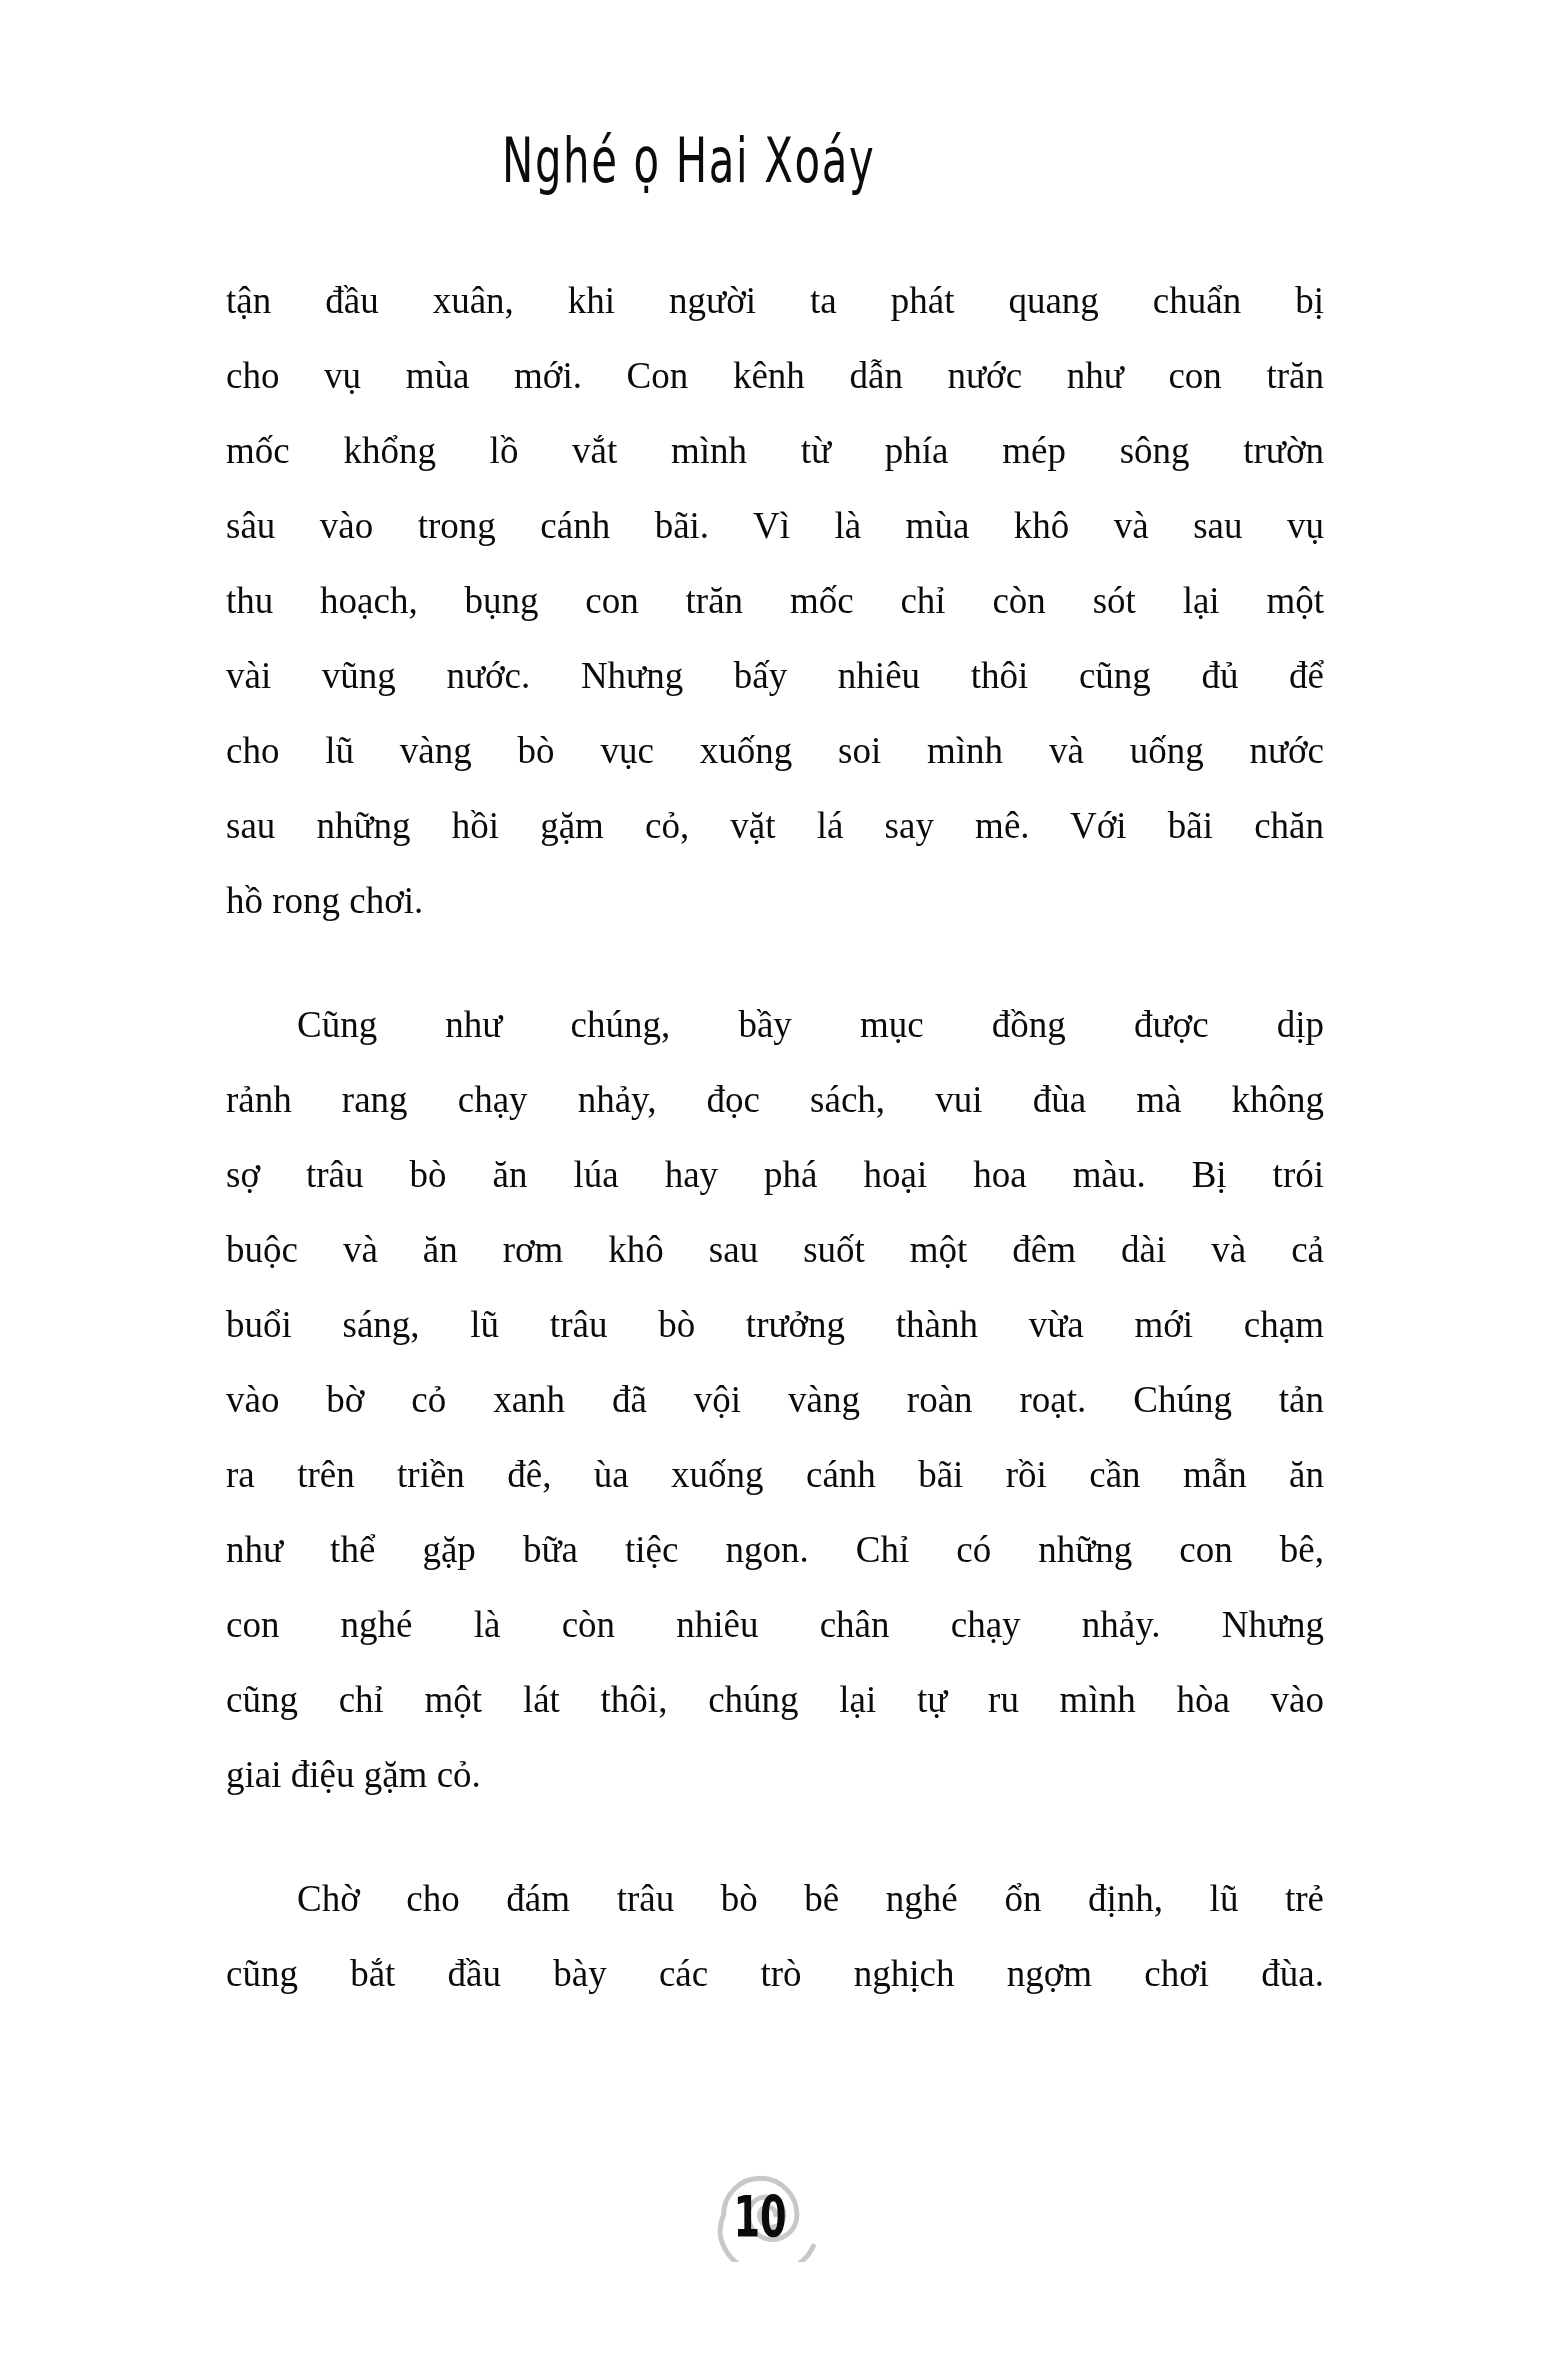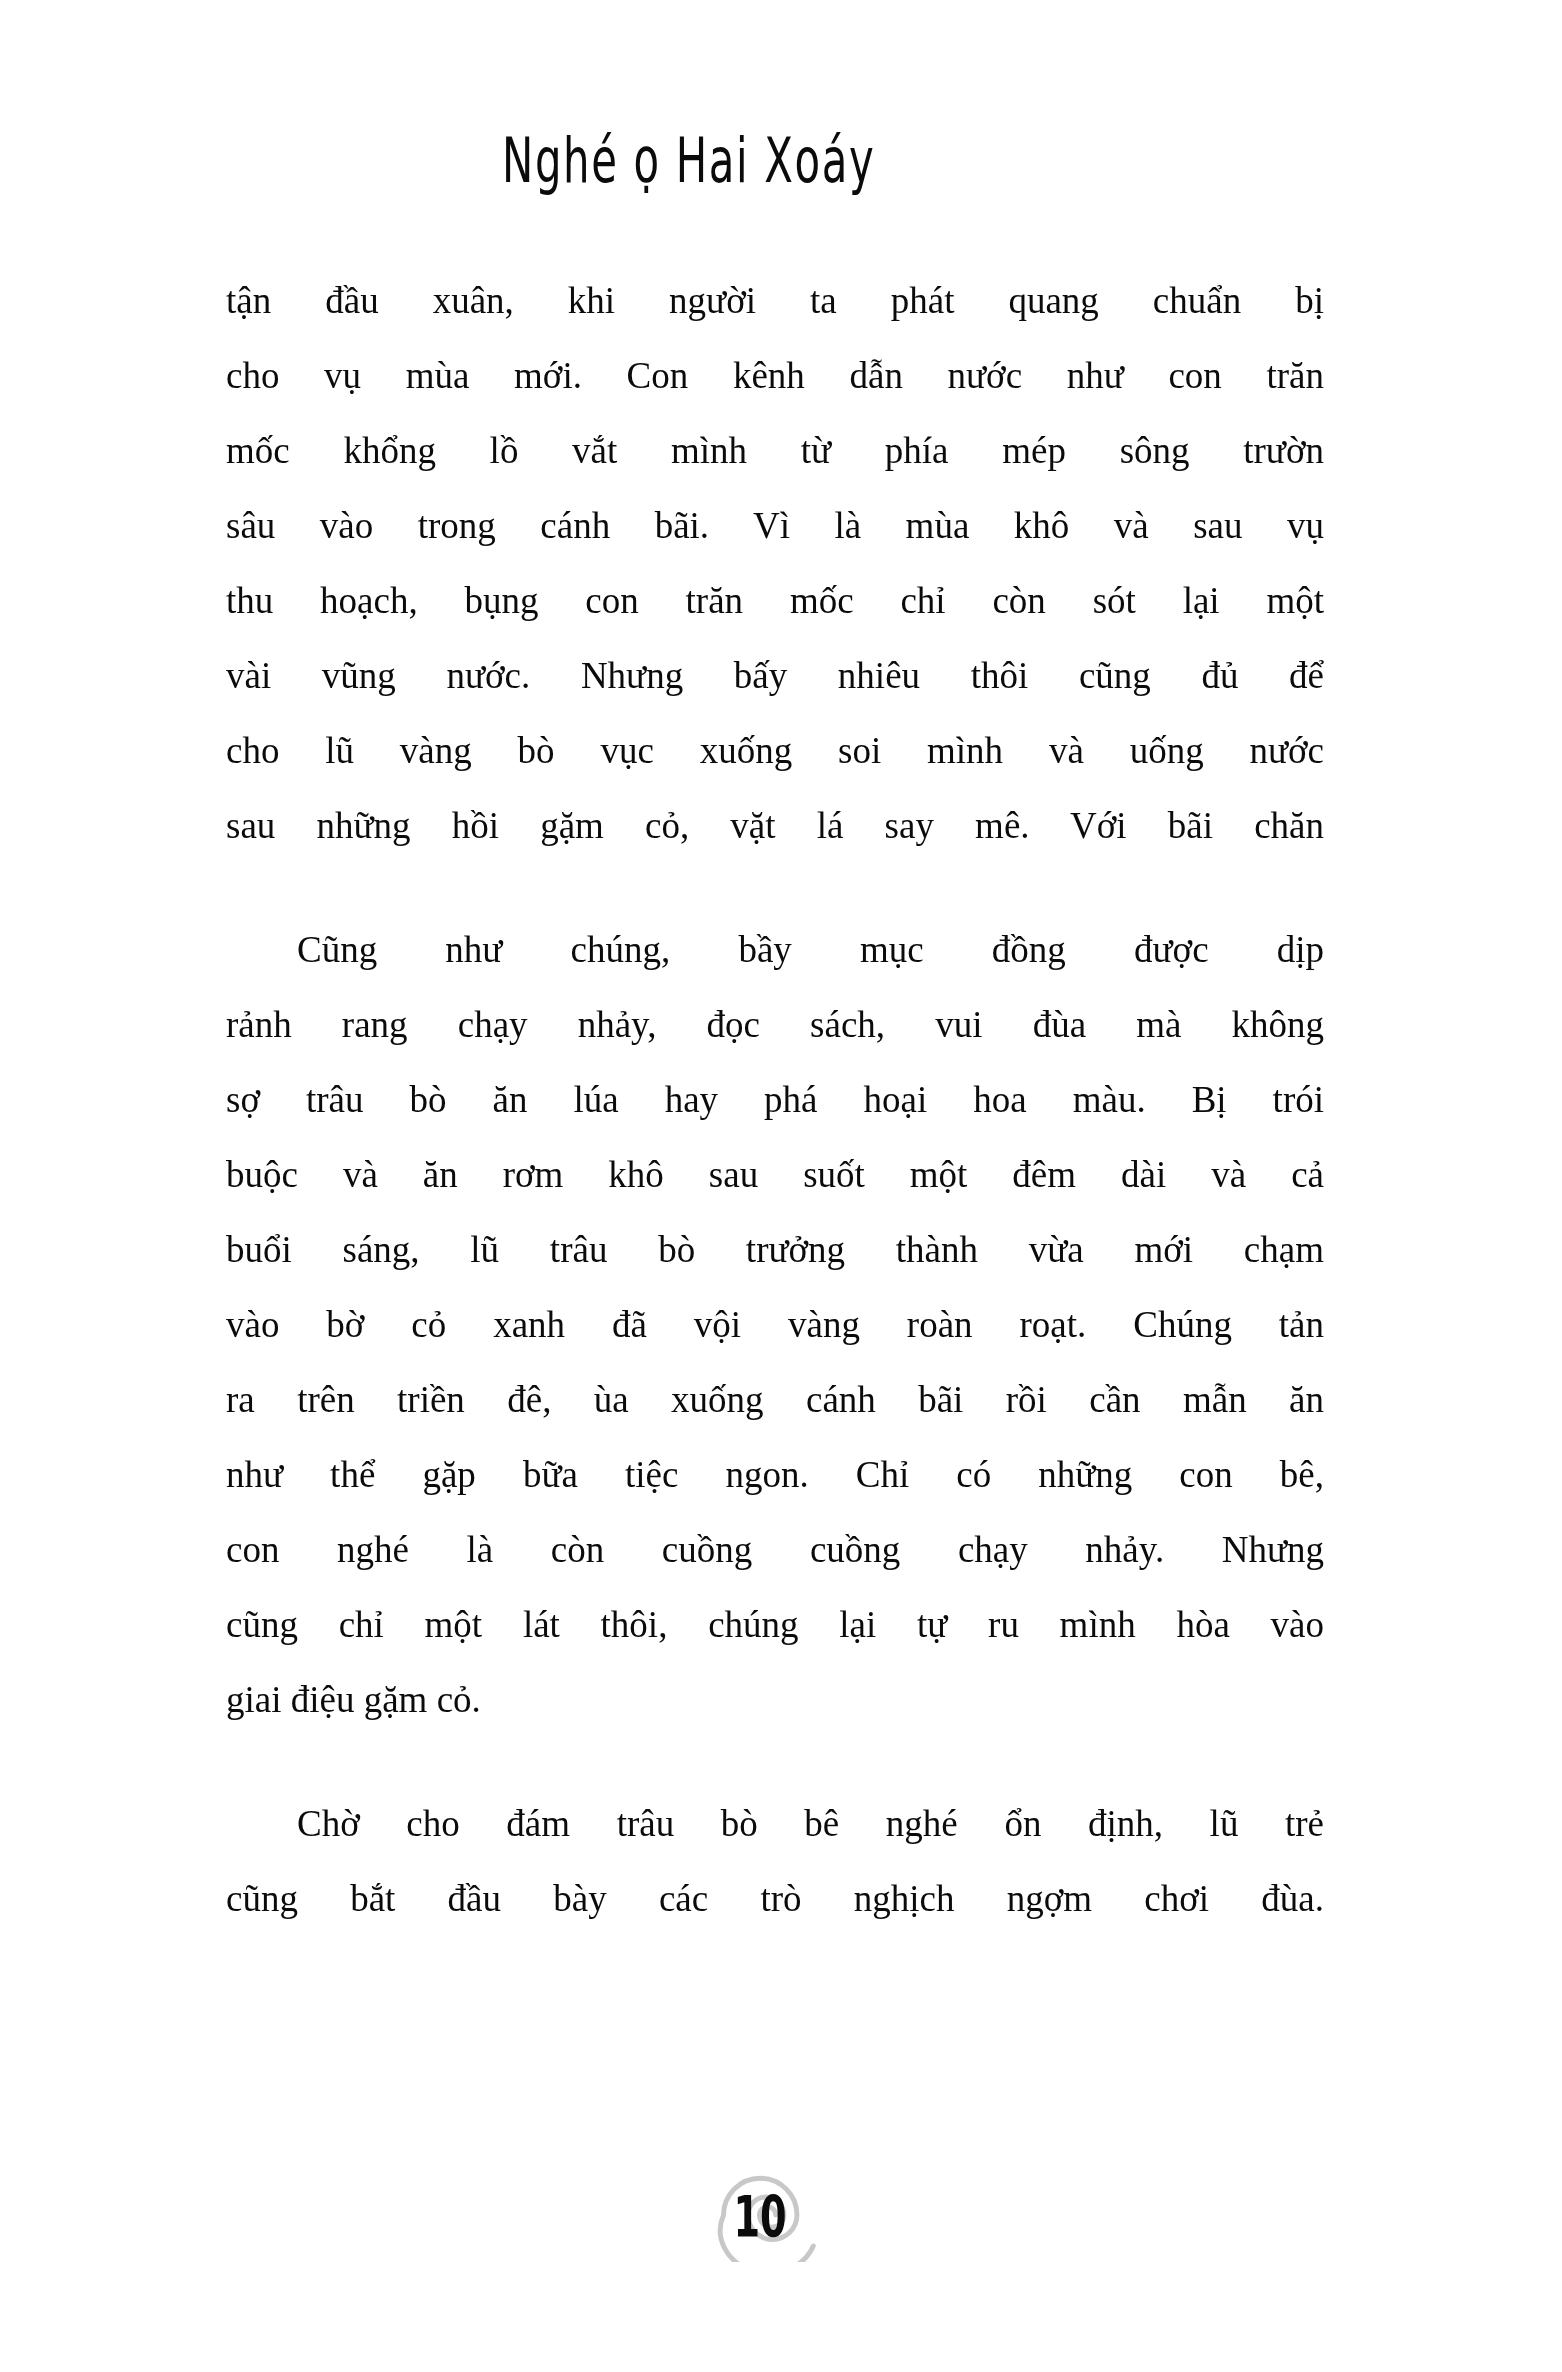--- a/index.html
+++ b/index.html
@@ -96,31 +96,32 @@
   <div class="text-body">
       <div class="paragraph">
         <div class="line">tận đầu xuân, khi người ta phát quang chuẩn bị</div>
         <div class="line">cho vụ mùa mới. Con kênh dẫn nước như con trăn</div>
         <div class="line">mốc khổng lồ vắt mình từ phía mép sông trườn</div>
         <div class="line">sâu vào trong cánh bãi. Vì là mùa khô và sau vụ</div>
         <div class="line">thu hoạch, bụng con trăn mốc chỉ còn sót lại một</div>
         <div class="line">vài vũng nước. Nhưng bấy nhiêu thôi cũng đủ để</div>
         <div class="line">cho lũ vàng bò vục xuống soi mình và uống nước</div>
         <div class="line">sau những hồi gặm cỏ, vặt lá say mê. Với bãi chăn</div>
+        <div class="line flush-left">hồ rong chơi.</div>
       </div>
       <div class="paragraph">
         <div class="line indent">Cũng như chúng, bầy mục đồng được dịp</div>
         <div class="line">rảnh rang chạy nhảy, đọc sách, vui đùa mà không</div>
         <div class="line">sợ trâu bò ăn lúa hay phá hoại hoa màu. Bị trói</div>
         <div class="line">buộc và ăn rơm khô sau suốt một đêm dài và cả</div>
         <div class="line">buổi sáng, lũ trâu bò trưởng thành vừa mới chạm</div>
         <div class="line">vào bờ cỏ xanh đã vội vàng roàn roạt. Chúng tản</div>
         <div class="line">ra trên triền đê, ùa xuống cánh bãi rồi cần mẫn ăn</div>
         <div class="line">như thể gặp bữa tiệc ngon. Chỉ có những con bê,</div>
-        <div class="line">con nghé là còn cuồng cuồng chạy nhảy. Nhưng</div>
+        <div class="line">con nghé là còn nhiêu chân chạy nhảy. Nhưng</div>
         <div class="line">cũng chỉ một lát thôi, chúng lại tự ru mình hòa vào</div>
         <div class="line flush-left">giai điệu gặm cỏ.</div>
       </div>
       <div class="paragraph">
         <div class="line indent">Chờ cho đám trâu bò bê nghé ổn định, lũ trẻ</div>
         <div class="line">cũng bắt đầu bày các trò nghịch ngợm chơi đùa.</div>
       </div>
     </div>
 
   <div class="page-number-badge">

